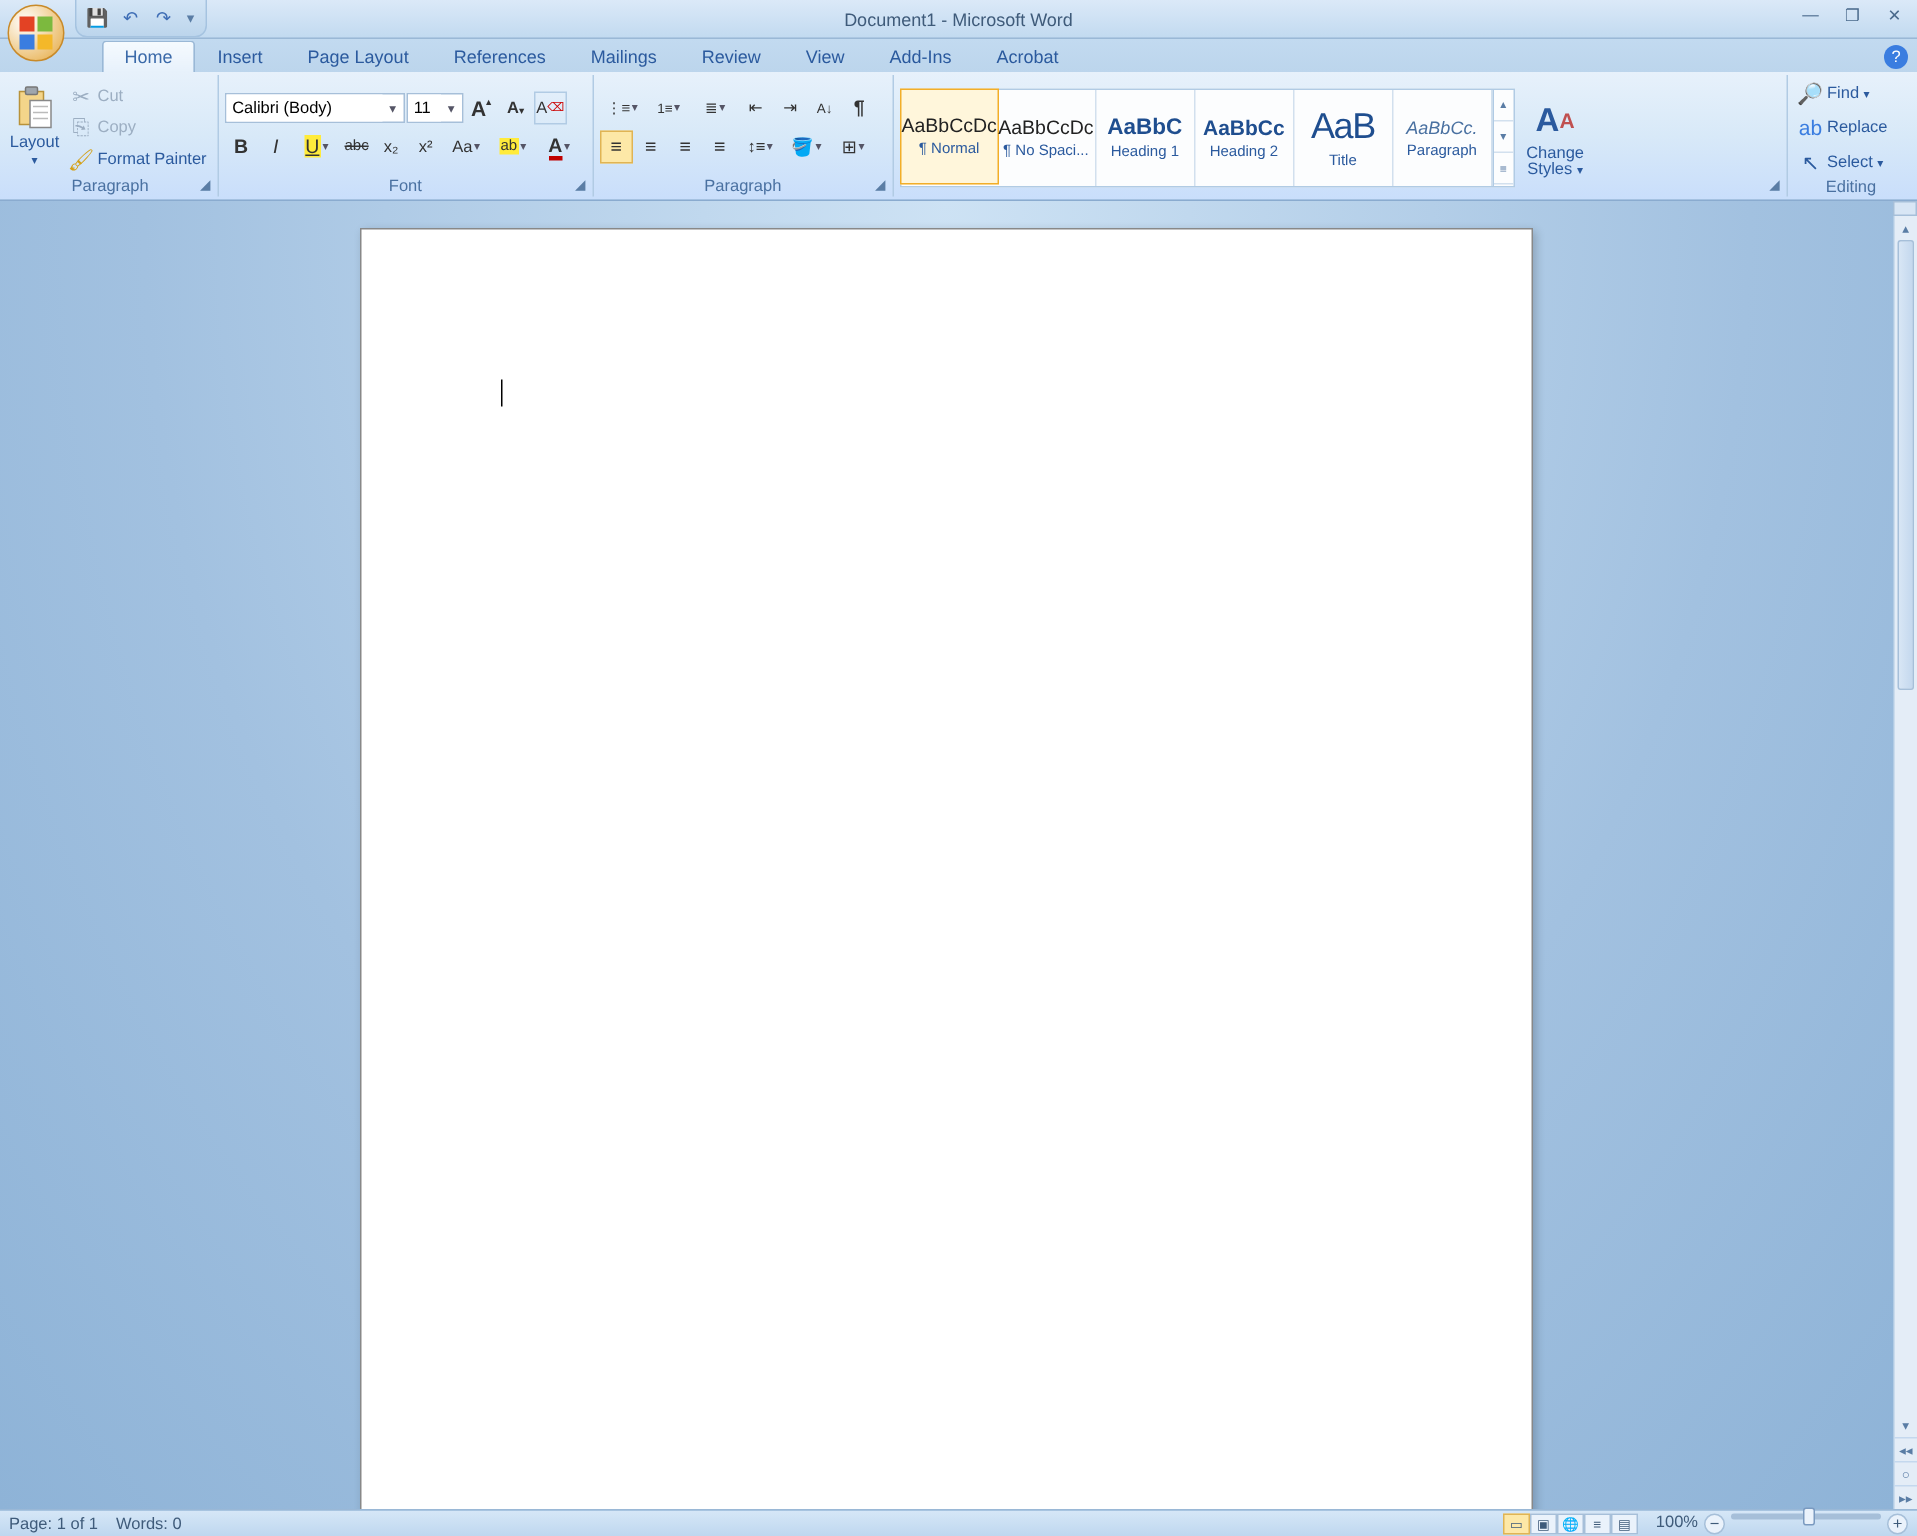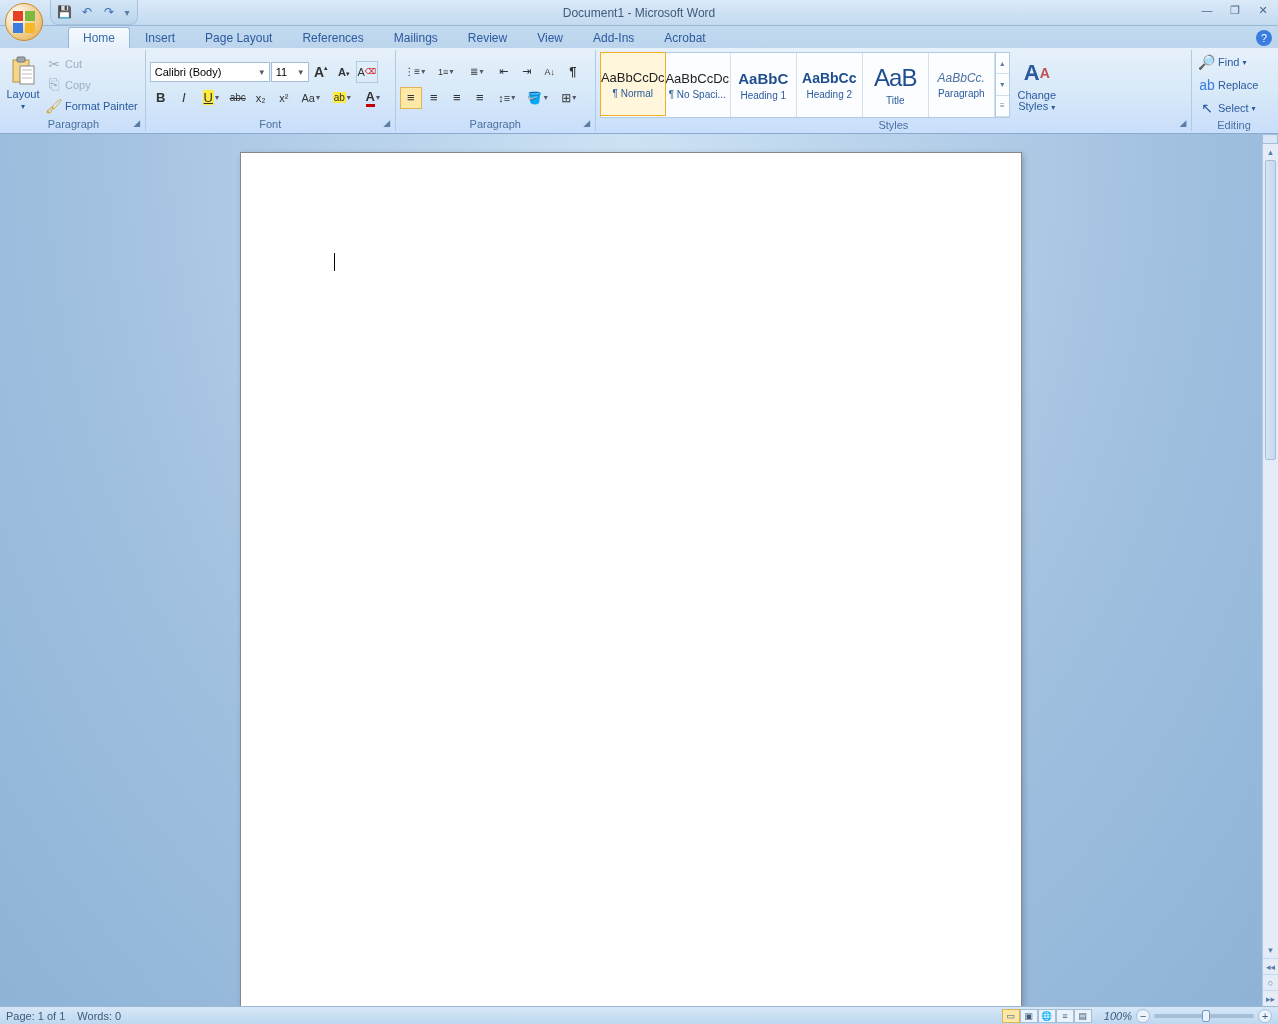--- a/index.html
+++ b/index.html
@@ -73,21 +73,21 @@
 .vscroll .track { flex:1; position:relative; }
 .vscroll .thumb { position:absolute; top:0; left:2px; right:2px; height:300px; background:linear-gradient(90deg,#d8e6f5,#c4d8ee); border:1px solid #a6bfd9; border-radius:2px; cursor:pointer; }
 .vscroll .nav { height:16px; display:flex; align-items:center; justify-content:center; font-size:9px; color:#5a7da5; border-top:1px solid #c4d8ee; cursor:pointer; }
 .split-handle { position:absolute; right:0; top:134px; width:16px; height:10px; background:#d8e6f5; border:1px solid #a6bfd9; cursor:pointer; z-index:5; }
 
 
 .statusbar { position:absolute; bottom:0; left:0; right:0; height:18px; background:linear-gradient(180deg,#d6e7f7,#bed7ef); border-top:1px solid #9ab8d6; display:flex; align-items:center; font-size:11px; color:#3f5b7a; padding:0 6px; gap:12px; }
 .statusbar .spacer { flex:1; }
 .statusbar .viewbtn { width:18px; height:14px; border:1px solid #a6bfd9; background:#eaf2fb; cursor:pointer; font-size:9px; display:flex; align-items:center; justify-content:center; }
 .statusbar .viewbtn.active { background:#fde8a7; border-color:#e0b454; }
-.statusbar .zoom { display:flex; align-items:center; gap:4px;font-style:italic; }
+.statusbar .zoom { display:flex; gap:4px; }
 .statusbar .slider { width:100px; height:4px; background:#a6bfd9; position:relative; border-radius:2px; }
 .statusbar .sl-thumb { position:absolute; left:48px; top:-4px; width:8px; height:12px; background:#eaf2fb; border:1px solid #7a9ac0; border-radius:2px; cursor:pointer; }
 .statusbar .zbtn { width:14px; height:14px; border:1px solid #a6bfd9; border-radius:50%; display:flex; align-items:center; justify-content:center; font-size:11px; cursor:pointer; background:#eaf2fb; }
 
 
 .clipboard-svg { width:28px; height:32px; }
 
 .hl { background:#ffeb3b; padding:0 1px; }
 
 .paint { color:#d4a017; }
@@ -310,21 +310,20 @@
         </div>
       </div>
       <div class="bigbtn" style="width:48px">
         <div class="icn">
             <span style="font-size:22px;color:#2b5a9e;font-weight:bold">A</span>
             <span style="font-size:14px;color:#c05050;font-weight:bold">A</span>
           </div>
         <div class="lbl"><span>Change Styles</span> <span style="font-size:8px">▾</span></div>
       </div>
     </div>
-    <div class="group-label">Styles</div>
     <span class="launcher">◢</span>
   </div>
 
   <div class="group" style="border-right:none;width:84px">
     <div class="group-body" style="flex-direction:column;justify-content:center">
       <div class="smallrow">
           <span class="sicn" style="color:#3a7de0">🔎</span>
           <span>Find</span> 
           <span style="font-size:8px">▾</span>
         </div>

